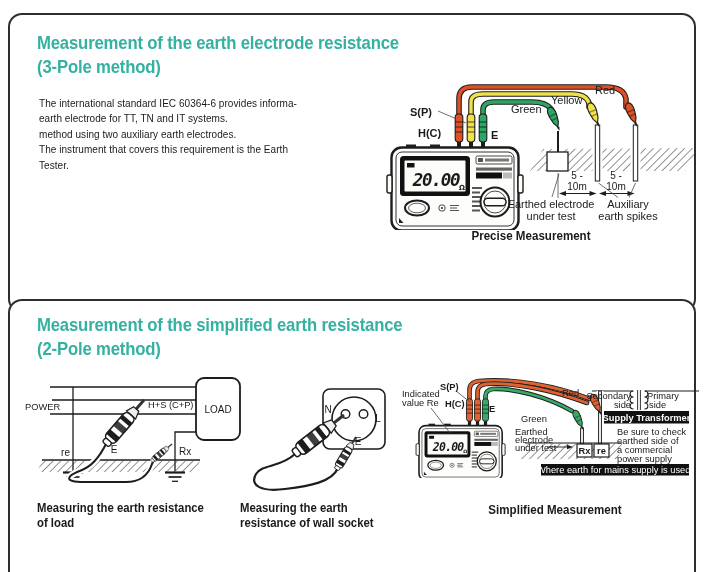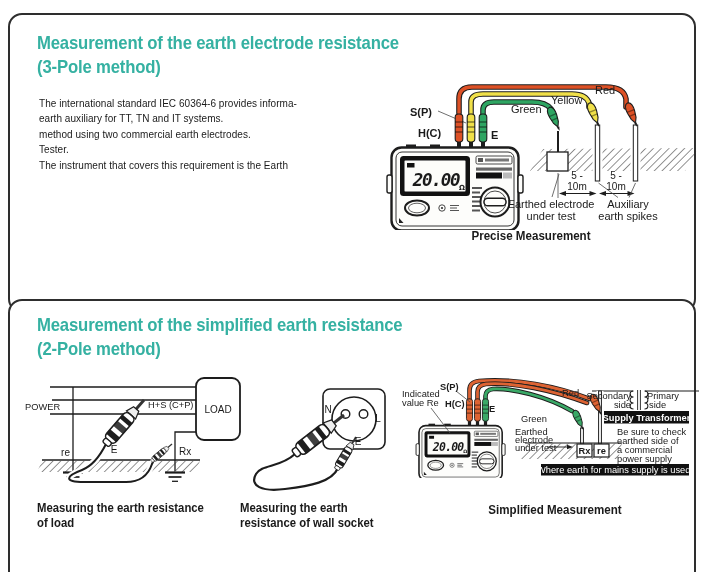--- a/index.html
+++ b/index.html
@@ -98,24 +98,24 @@
 
 <div class="page">
 
   <div class="panel" id="panel1">
     <div class="ptitle" style="top:16px">
       <div>Measurement of the earth electrode resistance</div>
       <div>(3-Pole method)</div>
     </div>
     <div class="bodytext" style="top:81px">
       <div>The international standard IEC 60364-6 provides informa-</div>
-      <div>earth auxiliary for TT, TN and IT systems.</div>
-      <div>method using two commercial earth electrodes.</div>
+      <div>earth electrode for TT, TN and IT systems.</div>
+      <div>method using two auxiliary earth electrodes.</div>
+      <div>The instrument that covers this requirement is the Earth</div>
       <div>Tester.</div>
-      <div>The instrument that covers this requirement is the Earth</div>
     </div>
   </div>
 
   <svg class="dg" style="left:380px;top:70px" width="325" height="160" viewBox="380 70 325 160">
 
     <path d="M543,149 L698,148 L685,171 L530,171 Z" fill="url(#hatch)"></path>
 
     <line x1="558" y1="131" x2="558" y2="153" stroke="#fff" stroke-width="6"></line>
     <line x1="558" y1="131" x2="558" y2="153" stroke="#1d1d1d" stroke-width="2"></line>
     <rect x="547" y="152" width="21" height="19" fill="#fff" stroke="#1d1d1d" stroke-width="1.3"></rect>

